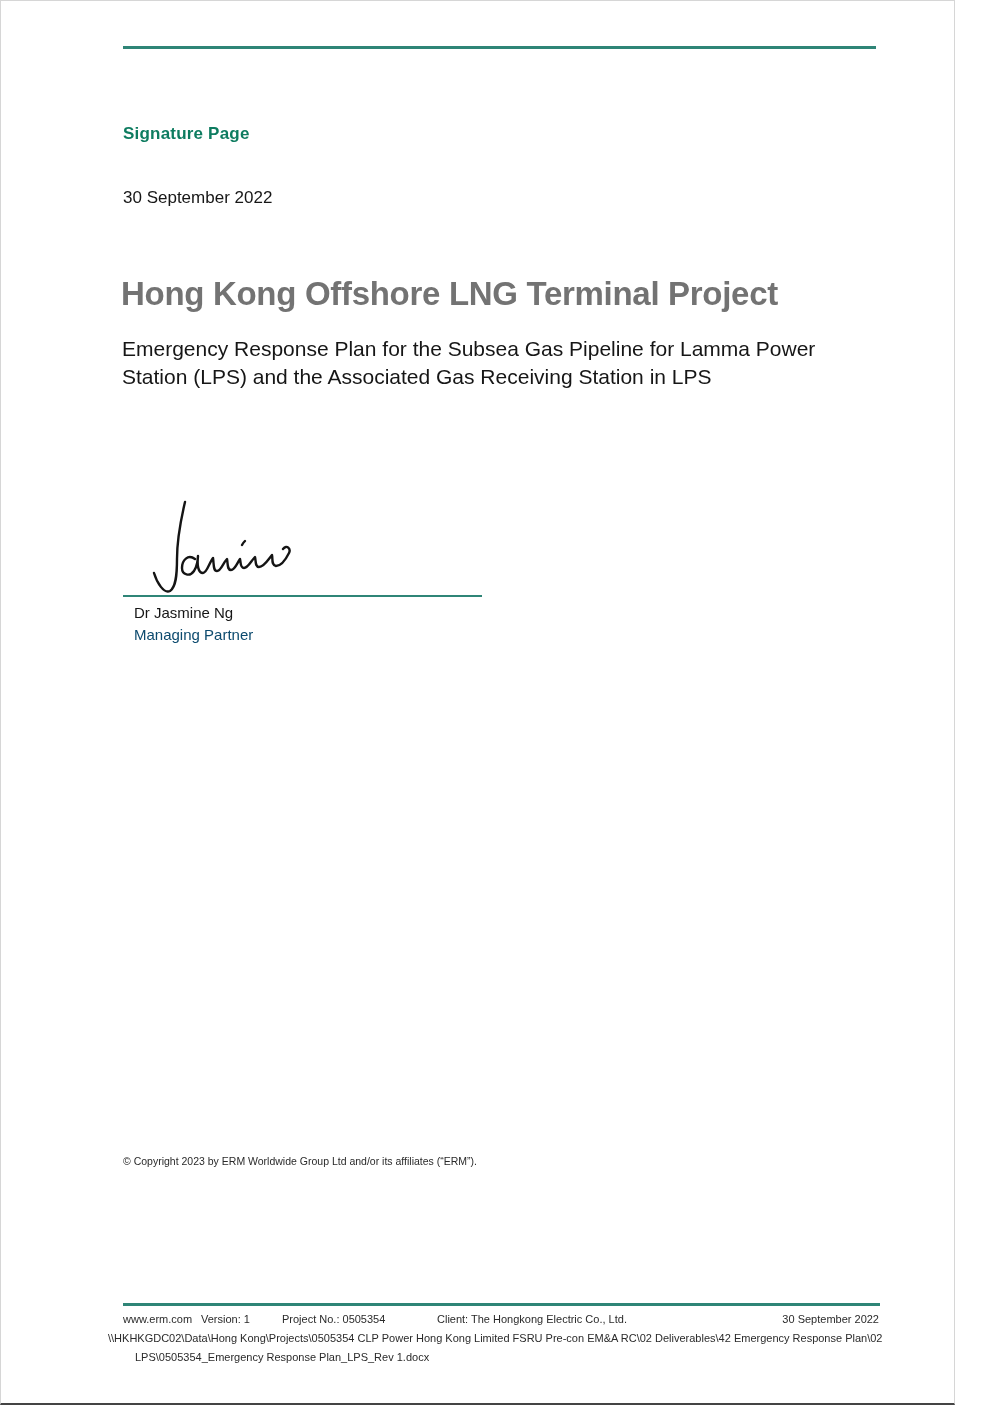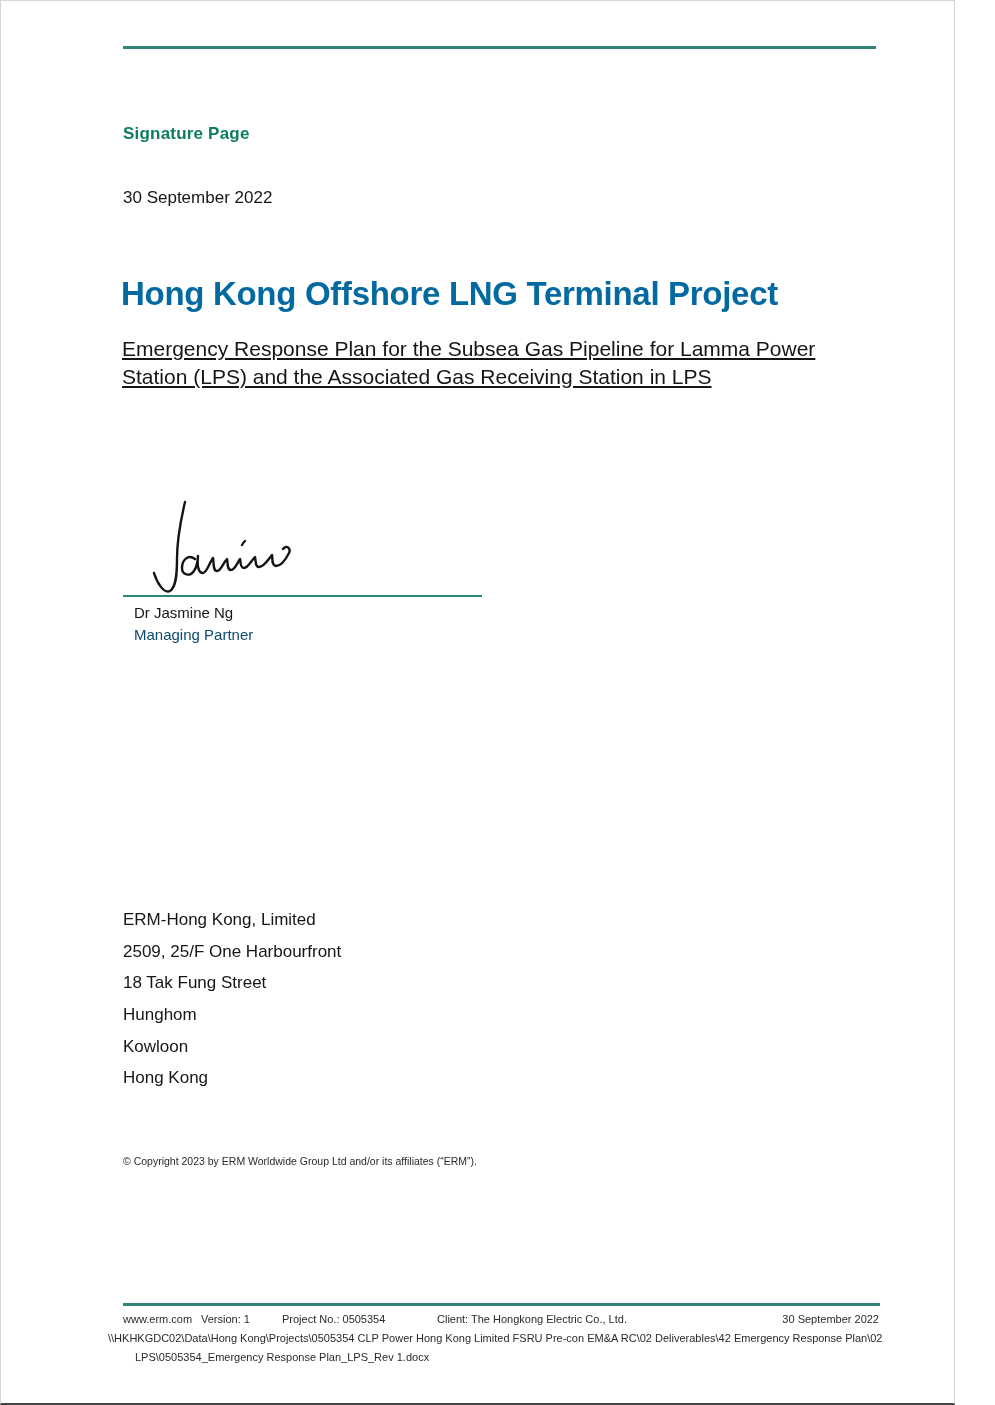--- a/index.html
+++ b/index.html
@@ -38,30 +38,29 @@
     left: 122px; top: 187px;
     font-size: 17px;
     color: #161616;
   }
   .doc-title {
     position: absolute;
     left: 120px; top: 274px;
     width: 760px;
     font-size: 33px; font-weight: bold;
     letter-spacing: -0.3px;
-    color: #0369a1;
+    color: #737373;
   }
   .doc-subtitle {
     position: absolute;
     left: 121px; top: 334px;
     width: 750px;
     font-size: 21px; font-weight: normal;
     line-height: 28px;
     color: #161616;
-    text-decoration: underline;
   }
   .signature {
     position: absolute;
     left: 142px; top: 496px;
     width: 170px; height: 102px;
   }
   .signatory-name {
     position: absolute;
     left: 133px; top: 603px;
     font-size: 15px; color: #161616;
@@ -122,28 +121,20 @@
     <path d="M 42,5 C 38,22 34,45 34,62 C 34,78 33,90 27,94 C 21,97 14,86 11,76"></path>
     <path d="M 52,62 C 45,57 39,63 39,71 C 39,78 47,80 51,74 C 54,70 55,62 55,59 C 54,68 55,76 60,76 C 64,76 66,66 70,61 C 71,67 70,74 74,74 C 78,74 80,66 84,62 C 85,67 84,73 88,73 C 92,73 94,66 97,62 C 98,66 97,71 101,71 C 105,71 108,64 112,60 C 113,64 112,70 116,70 C 121,70 125,63 129,58 C 130,62 128,68 133,69 C 138,69 143,62 146,56 C 148,52 144,47 140,52"></path>
     <path d="M 99,48 C 100,46 101,45 102,44"></path>
   </svg>
 
   <div class="rule sig-rule"></div>
 
   <div class="signatory-name">Dr Jasmine Ng</div>
   <div class="signatory-role">Managing Partner</div>
 
-  <div class="address-block">
-    <div class="addr-line">ERM-Hong Kong, Limited</div>
-    <div class="addr-line">2509, 25/F One Harbourfront</div>
-    <div class="addr-line">18 Tak Fung Street</div>
-    <div class="addr-line">Hunghom</div>
-    <div class="addr-line">Kowloon</div>
-    <div class="addr-line">Hong Kong</div>
-  </div>
 
   <div class="copyright-block">
     <div>© Copyright 2023 by ERM Worldwide Group Ltd and/or its affiliates (“ERM”).</div>
   </div>
 
   <div class="rule footer-rule"></div>
 
   <div class="footer">
     <div class="footer-row">
       <span class="f-web">www.erm.com</span>

